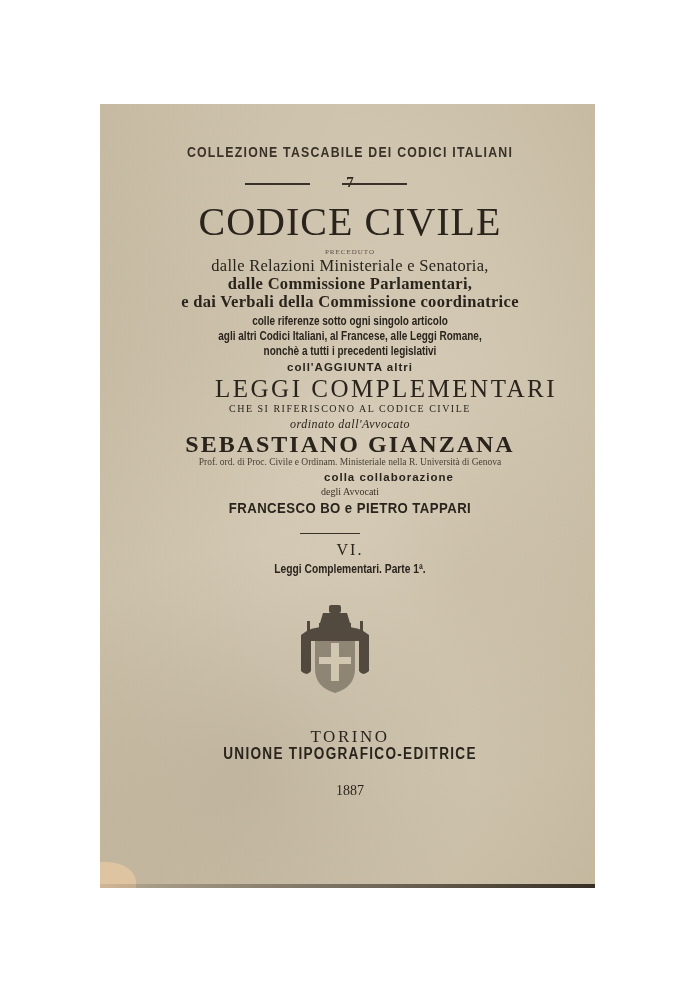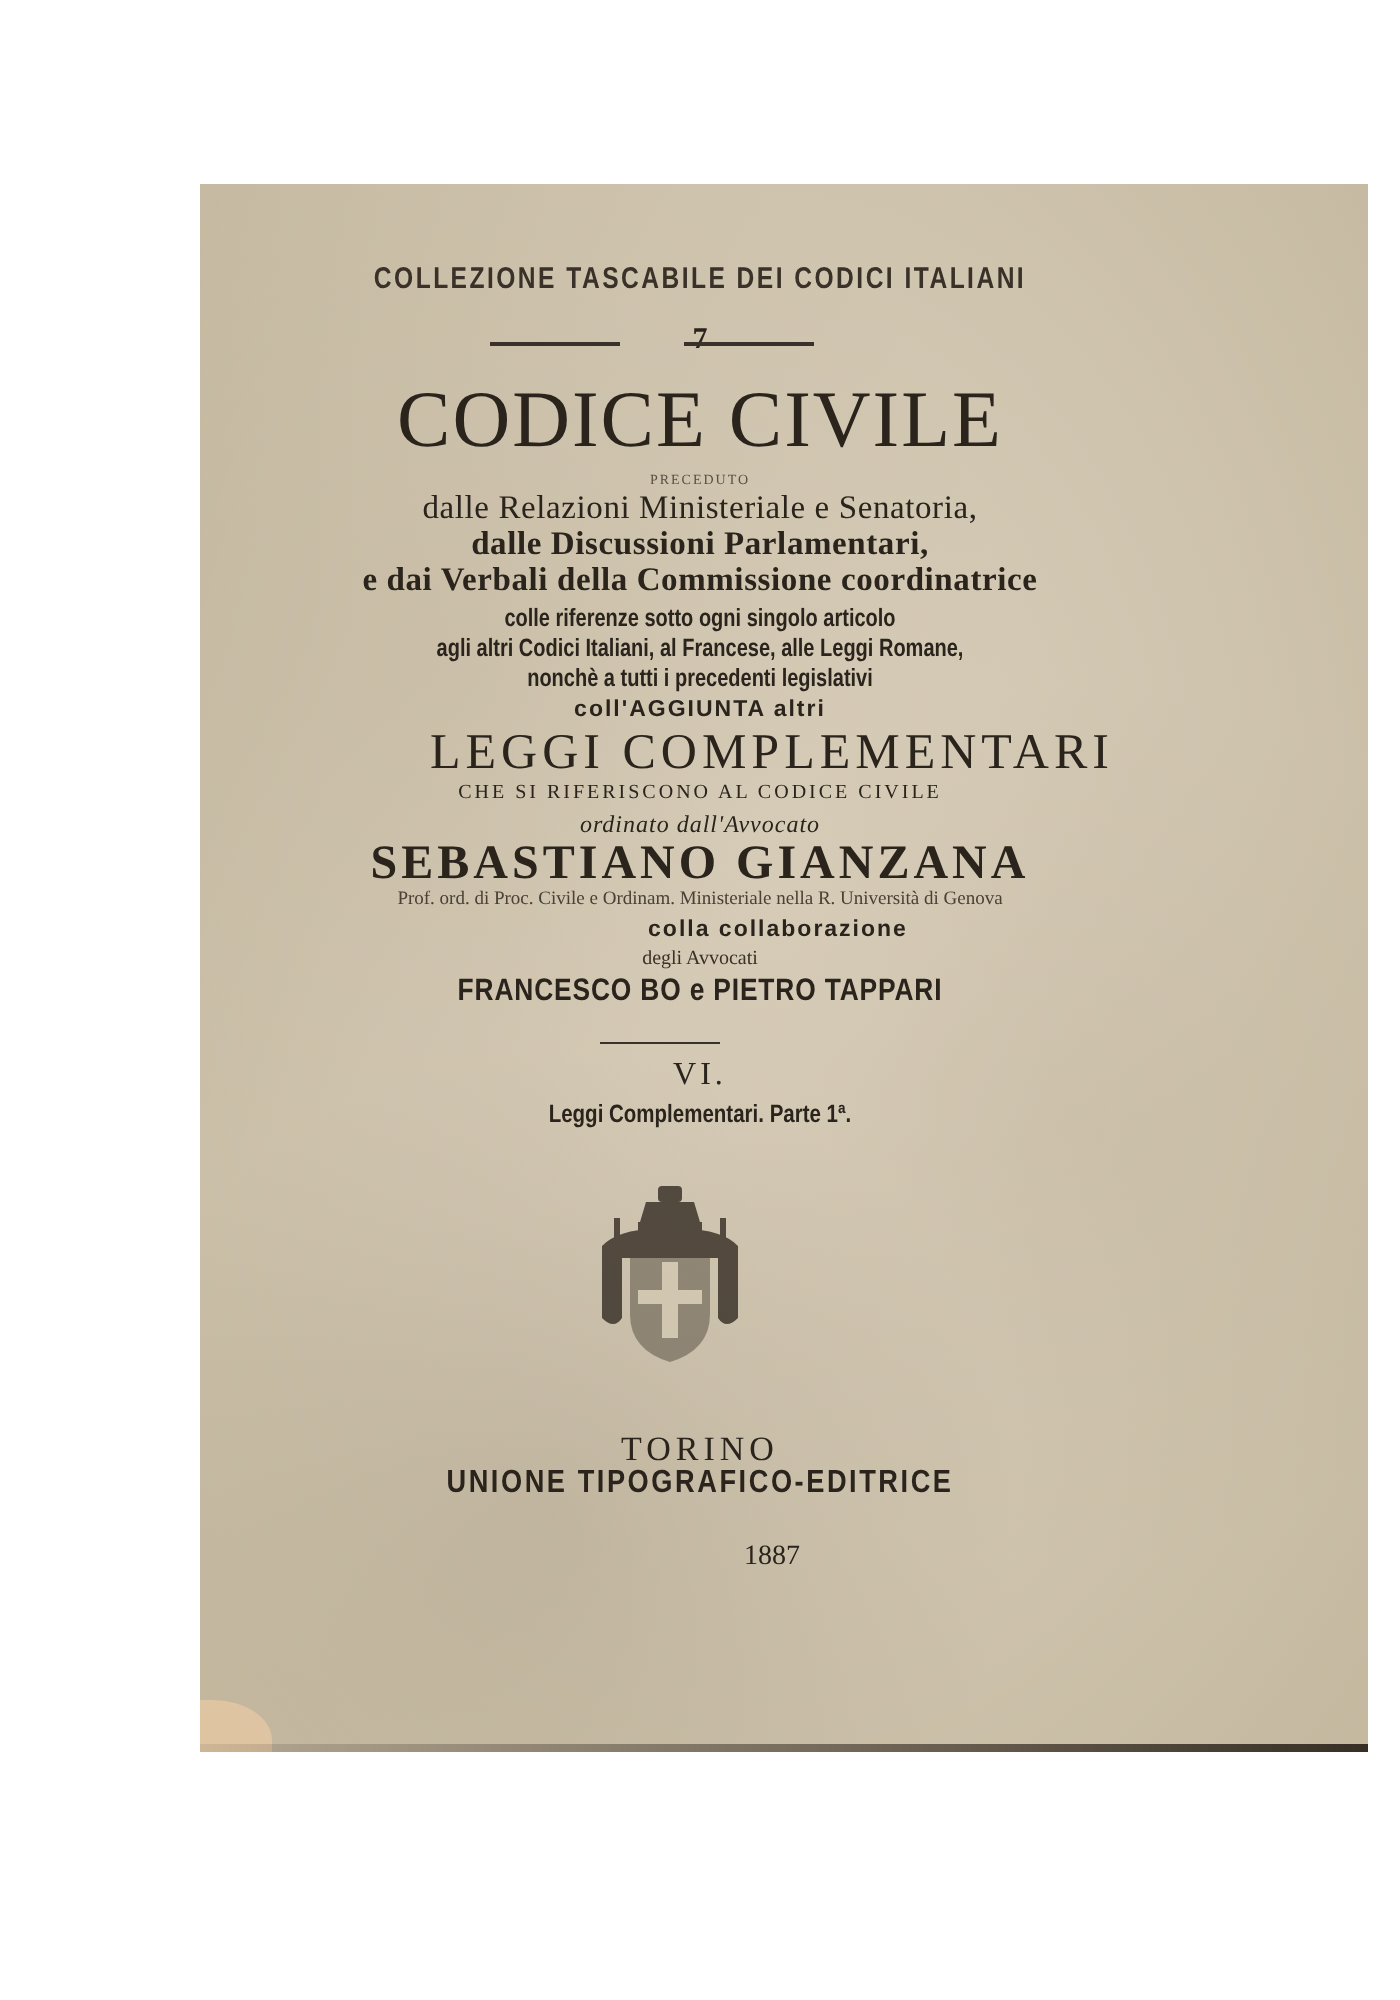--- a/index.html
+++ b/index.html
@@ -1,18 +1,18 @@
 <!DOCTYPE html>
 <html><head>
 <meta charset="utf-8">
 <style>
   html, body { margin: 0; padding: 0; background: #ffffff; }
   body { width: 700px; height: 1000px; position: relative; overflow: hidden; }
   .page {
-    position: absolute; left: 100px; top: 92px; width: 584px; height: 784px;
+    position: absolute; left: 100px; top: 104px; width: 495px; height: 784px;
     background: radial-gradient(ellipse at 50% 45%, #d9cfbb 0%, #cfc4ae 55%, #c4b89f 100%);
     overflow: hidden;
   }
   .page::before {
     content: ""; position: absolute; inset: 0;
     background:
       radial-gradient(circle at 20% 30%, rgba(120,100,70,0.08) 0, transparent 40%),
       radial-gradient(circle at 75% 60%, rgba(120,100,70,0.07) 0, transparent 35%),
       radial-gradient(circle at 30% 85%, rgba(90,75,55,0.12) 0, transparent 30%);
   }
@@ -42,21 +42,21 @@
 
   <div class="rule" style="top:79px; left:145px; width:65px;"></div>
   <div class="line serif" style="top:71px; font-size:15px; font-weight:bold;">7</div>
   <div class="rule" style="top:79px; left:242px; width:65px;"></div>
 
   <div class="line serif" style="top:98px; font-size:40px; letter-spacing:1px;">CODICE CIVILE</div>
 
   <div class="line serif" style="top:145px; font-size:7px; letter-spacing:1px; color:#5a5046;">PRECEDUTO</div>
 
   <div class="line serif" style="top:154px; font-size:16.5px; font-weight:normal; letter-spacing:0.3px;">dalle Relazioni Ministeriale e Senatoria,</div>
-  <div class="line serif" style="top:172px; font-size:16.5px; font-weight:bold; letter-spacing:0.3px;">dalle Discussioni Parlamentari,</div>
+  <div class="line serif" style="top:172px; font-size:16.5px; font-weight:bold; letter-spacing:0.3px;">dalle Commissione Parlamentari,</div>
   <div class="line serif" style="top:190px; font-size:16.5px; font-weight:bold; letter-spacing:0.3px;">e dai Verbali della Commissione coordinatrice</div>
 
   <div class="line sans-cond" style="top:211px; font-size:12.5px; transform:scaleX(0.8);">colle riferenze sotto ogni singolo articolo</div>
   <div class="line sans-cond" style="top:226px; font-size:12.5px; transform:scaleX(0.8);">agli altri Codici Italiani, al Francese, alle Leggi Romane,</div>
   <div class="line sans-cond" style="top:241px; font-size:12.5px; transform:scaleX(0.8);">nonchè a tutti i precedenti legislativi</div>
 
   <div class="line sans-cond" style="top:258px; font-size:11.5px; letter-spacing:1px;">coll'AGGIUNTA altri</div>
 
   <div class="line serif" style="top:272px; font-size:25px; letter-spacing:2.5px;margin-left:36px;">LEGGI COMPLEMENTARI</div>
 
@@ -92,17 +92,17 @@
       <rect x="10" y="20" width="3" height="14"></rect>
       <rect x="63" y="20" width="3" height="14"></rect>
     </g>
   </svg>
 
   <div class="line serif" style="top:624px; font-size:17px; letter-spacing:2.5px;">TORINO</div>
 
   <div class="line sans-cond" style="top:642px; font-size:16px; letter-spacing:1.5px; transform:scaleX(0.85);">UNIONE TIPOGRAFICO-EDITRICE</div>
 
 
-  <div class="line serif" style="top:680px; font-size:14px;padding-left:36px;">1887</div>
+  <div class="line serif" style="top:680px; font-size:14px;">1887</div>
 
   <div class="finger"></div>
   <div class="shadow-bottom"></div>
 </div>
 
 </body></html>

